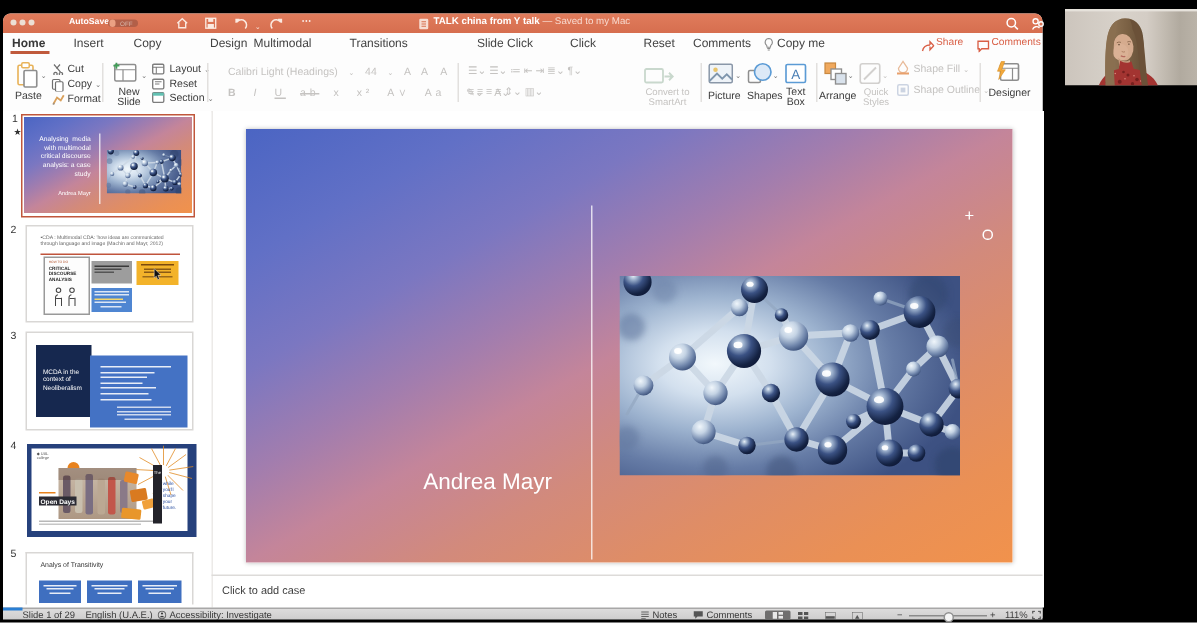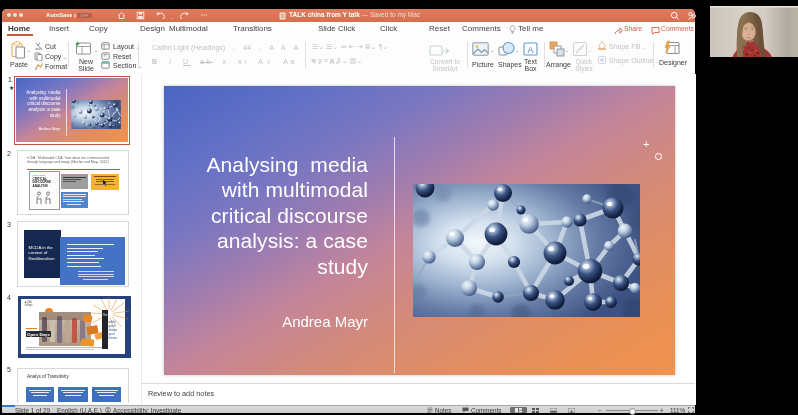--- a/index.html
+++ b/index.html
@@ -88,21 +88,21 @@
     <div class="tab" style="left:6px;color:#383838;font-weight:bold;">Home</div>
     <div class="tab" style="left:47px;text-align:right;">Insert</div>
     <div class="tab" style="left:87px;">Copy</div>
     <div class="tab" style="left:138px;">Design</div>
     <div class="tab" style="left:167px;">Multimodal</div>
     <div class="tab" style="left:231px;">Transitions</div>
     <div class="tab" style="left:316px;">Slide Click</div>
     <div class="tab" style="left:378px;">Click</div>
     <div class="tab" style="left:427px;">Reset</div>
     <div class="tab" style="left:460px;">Comments</div>
-    <div class="tab" style="left:516px;">Tell me</div>
+    <div class="tab" style="left:516px;">Copy me</div>
     <svg class="abs" style="left:507px;top:3.5px" width="7" height="9" viewBox="0 0 7 9">
         <path d="M3.5 0.7 a2.5 2.5 0 0 1 1.4 4.5 l-0.3 1.3 h-2.2 l-0.3-1.3 a2.5 2.5 0 0 1 1.4-4.5z M2.5 7.3 h2 M2.8 8.3 h1.4" fill="none" stroke="#8a8a8a" stroke-width="0.7"></path>
       </svg>
     <div id="homeu"></div>
     <svg class="abs" style="left:612px;top:4px" width="9" height="9" viewBox="0 0 9 9">
         <path d="M1 8 C1.5 5.5 3.5 4 6 4 M6 4 V1.8 L8.5 4.5 L6 7.2 V5" fill="none" stroke="#d95f46" stroke-width="0.9"></path>
       </svg>
     <div class="shr" style="left:622px;">Share</div>
     <svg class="abs" style="left:649px;top:4px" width="9" height="9" viewBox="0 0 9 9">
         <path d="M1 1.5 h7 v5 h-4.5 l-1.7 1.7 v-1.7 h-0.8 z" fill="none" stroke="#d95f46" stroke-width="0.9"></path>
@@ -227,31 +227,30 @@
   <div id="panel"></div>
   <div id="canvas"></div>
   <div class="slnum" style="left:6px;top:67px;">1</div>
   <div class="slnum" style="left:7px;top:75px;font-size:6px;">★</div>
   <div class="slnum" style="left:5px;top:141px;">2</div>
   <div class="slnum" style="left:5px;top:212px;">3</div>
   <div class="slnum" style="left:5px;top:285px;">4</div>
   <div class="slnum" style="left:5px;top:357px;">5</div>
 
   <div id="slide">
-    <div id="stitle">Analysing&nbsp; media with multimodal critical discourse analysis: a case study</div>
     <div id="sauthor">Andrea Mayr</div>
     <div id="vline"></div>
     <svg class="abs" style="left:249px;top:98px;" width="227" height="133" viewBox="0 0 227 133">
         <use href="#mol"></use>
       </svg>
     <div class="abs" style="left:479px;top:52px;color:#fff;font-size:11px;">+</div>
     <div class="abs" style="left:491px;top:67px;width:4.5px;height:4.5px;border:1px solid #fff;border-radius:50%;"></div>
   </div>
   <div id="notesline"></div>
-  <div id="notestxt">Review to add notes</div>
+  <div id="notestxt">Click to add case</div>
   <div id="status">
     <div class="abs" style="left:-0px;top:-1px;width:13px;height:1.6px;background:#2a7fd4;"></div>
       <div class="st" style="left:13px;">Slide 1 of 29</div>
     <div class="st" style="left:55px;">English (U.A.E.)</div>
     <svg class="abs" style="left:103px;top:1px" width="6" height="6" viewBox="0 0 6 6">
         <circle cx="3" cy="3" r="2.6" fill="none" stroke="#3a3a3a" stroke-width="0.5"></circle>
         <circle cx="3" cy="2" r="0.7" fill="#3a3a3a"></circle>
         <path d="M1.5 4.5 a1.6 1.6 0 0 1 3 0z" fill="#3a3a3a"></path>
       </svg>
       <div class="st" style="left:111px;">Accessibility: Investigate</div>

